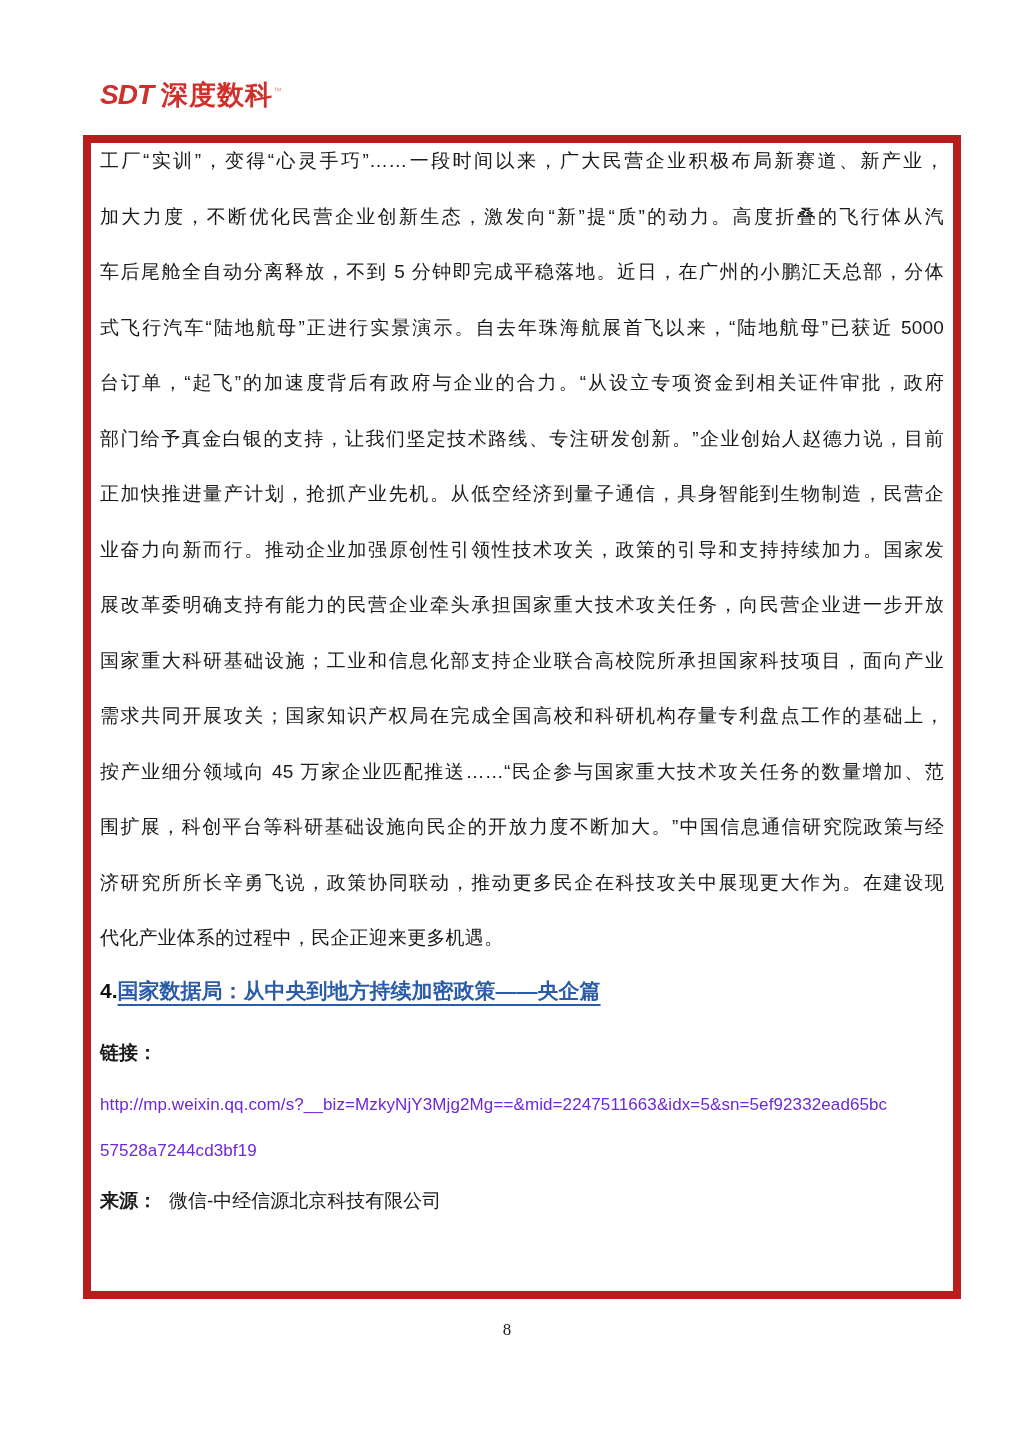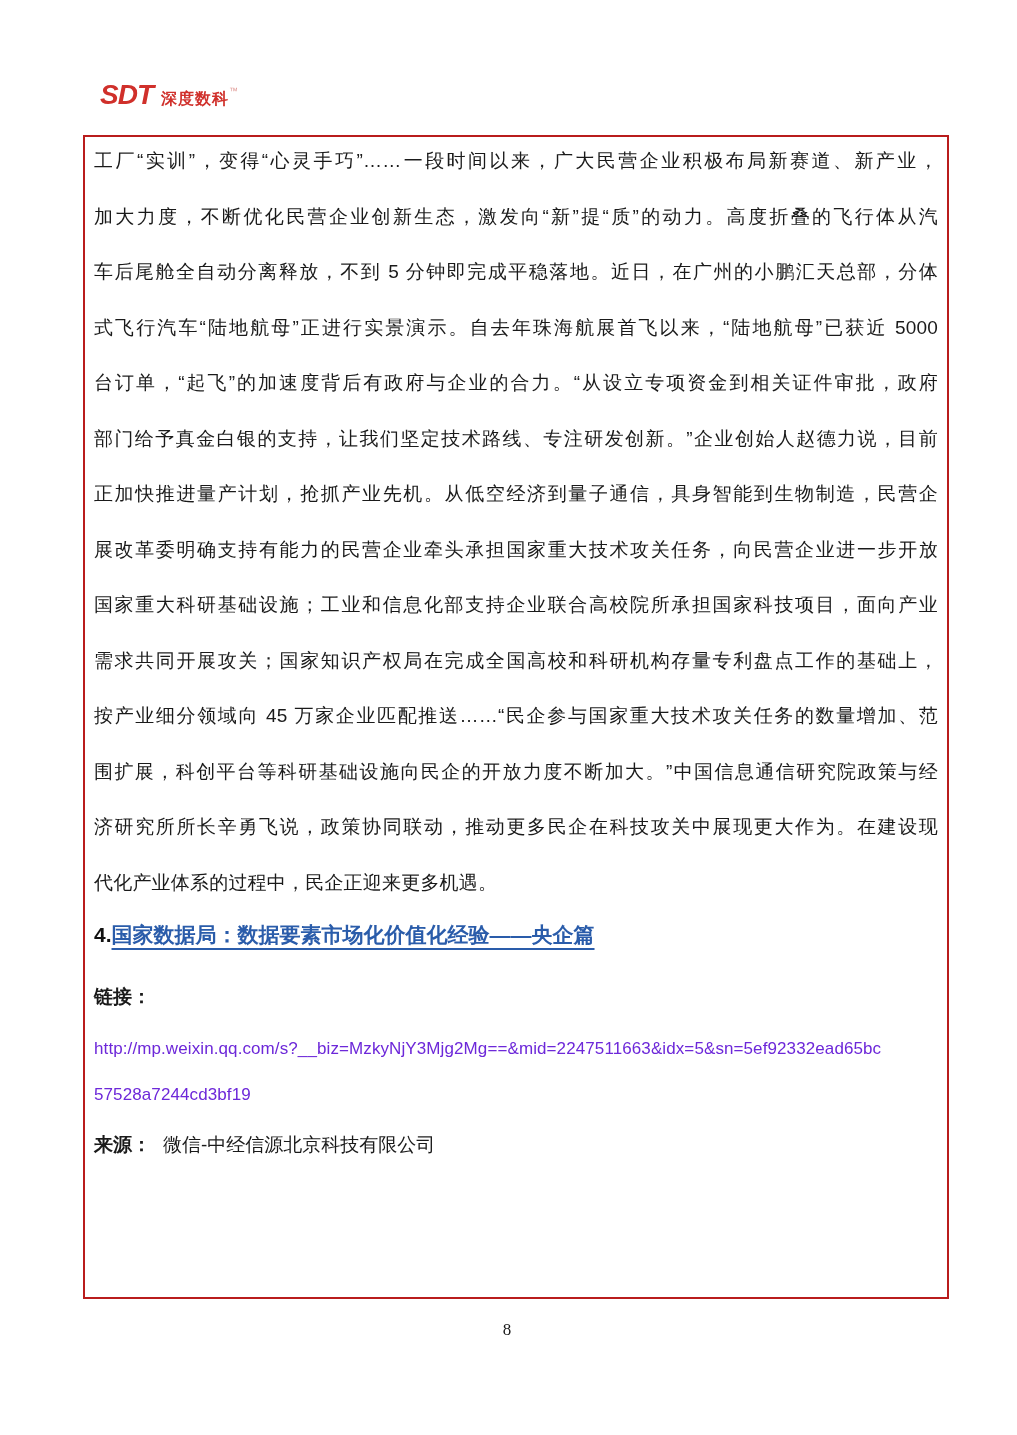--- a/index.html
+++ b/index.html
@@ -24,41 +24,41 @@
     line-height: 30px;
   }
   .logo-sdt {
     font-size: 28px;
     font-weight: bold;
     font-style: italic;
     letter-spacing: -1px;
     margin-right: 8px;
   }
   .logo-cn {
-    font-size: 16px;
+    font-size: 27px;
     font-weight: bold;
     letter-spacing: 1px;
   }
   .logo-tm {
     font-size: 9px;
     color: #e09a96;
     vertical-align: top;
     position: relative;
     top: -4px;
   }
 
   
   .content-box {
     position: absolute;
     left: 83px;
     top: 135px;
     width: 844px;
     height: 1148px;
-    border: 2px solid #b91c1c;
-    padding: 6px 9px;
+    border: 8px solid #b91c1c;
+    padding: 0 9px;
     box-sizing: content-box;
     background: #ffffff;
   }
 
   .article { margin-top: -10px; }
   .art-line {
     font-size: 19px;
     line-height: 55.5px;
     text-align: justify;
     text-align-last: justify;
@@ -126,31 +126,32 @@
   <main class="content-box">
 
     <div class="article">
       <div class="art-line">工厂“实训”，变得“心灵手巧”……一段时间以来，广大民营企业积极布局新赛道、新产业，</div>
       <div class="art-line">加大力度，不断优化民营企业创新生态，激发向“新”提“质”的动力。高度折叠的飞行体从汽</div>
       <div class="art-line">车后尾舱全自动分离释放，不到 5 分钟即完成平稳落地。近日，在广州的小鹏汇天总部，分体</div>
       <div class="art-line">式飞行汽车“陆地航母”正进行实景演示。自去年珠海航展首飞以来，“陆地航母”已获近 5000</div>
       <div class="art-line">台订单，“起飞”的加速度背后有政府与企业的合力。“从设立专项资金到相关证件审批，政府</div>
       <div class="art-line">部门给予真金白银的支持，让我们坚定技术路线、专注研发创新。”企业创始人赵德力说，目前</div>
       <div class="art-line">正加快推进量产计划，抢抓产业先机。从低空经济到量子通信，具身智能到生物制造，民营企</div>
+      <div class="art-line">业奋力向新而行。推动企业加强原创性引领性技术攻关，政策的引导和支持持续加力。国家发</div>
       <div class="art-line">展改革委明确支持有能力的民营企业牵头承担国家重大技术攻关任务，向民营企业进一步开放</div>
       <div class="art-line">国家重大科研基础设施；工业和信息化部支持企业联合高校院所承担国家科技项目，面向产业</div>
       <div class="art-line">需求共同开展攻关；国家知识产权局在完成全国高校和科研机构存量专利盘点工作的基础上，</div>
       <div class="art-line">按产业细分领域向 45 万家企业匹配推送……“民企参与国家重大技术攻关任务的数量增加、范</div>
       <div class="art-line">围扩展，科创平台等科研基础设施向民企的开放力度不断加大。”中国信息通信研究院政策与经</div>
       <div class="art-line">济研究所所长辛勇飞说，政策协同联动，推动更多民企在科技攻关中展现更大作为。在建设现</div>
       <div class="art-line last">代化产业体系的过程中，民企正迎来更多机遇。</div>
     </div>
 
     <div class="section-heading">
-      <span class="sec-num">4.</span><a class="sec-link">国家数据局：数据要素市场化价值化经验——央企篇</a>
+      <span class="sec-num">4.</span><a class="sec-link">国家数据局：从中央到地方持续加密政策——央企篇</a>
     </div>
 
     <div class="meta-line label-line">链接：</div>
 
     <div class="url-line">http://mp.weixin.qq.com/s?__biz=MzkyNjY3Mjg2Mg==&amp;mid=2247511663&amp;idx=5&amp;sn=5ef92332ead65bc</div>
     <div class="url-line url-line-2">57528a7244cd3bf19</div>
 
     <div class="meta-line source-line">
       <span class="bold">来源：</span><span>微信-中经信源北京科技有限公司</span>
     </div>

